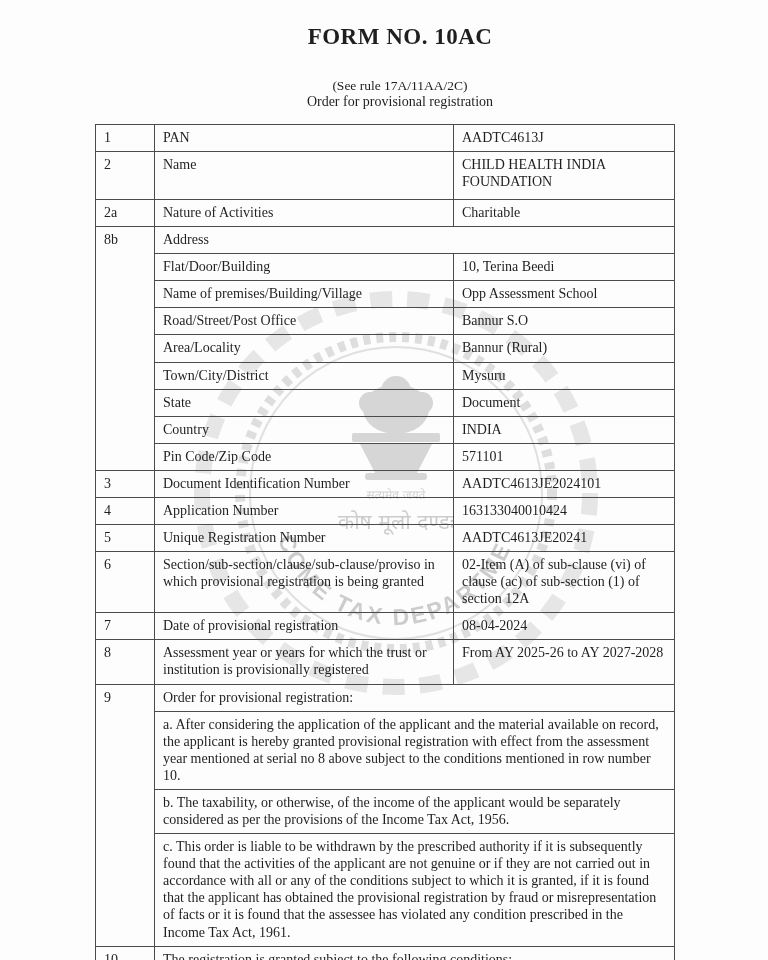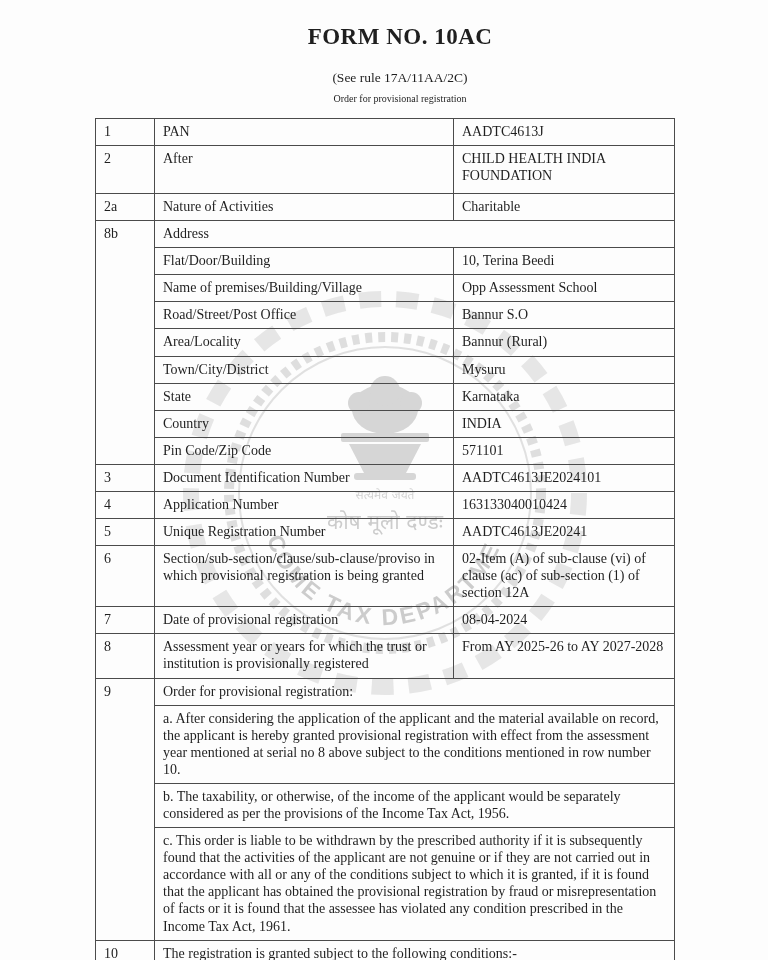--- a/index.html
+++ b/index.html
@@ -11,26 +11,26 @@
     overflow:hidden;
   }
   .page{position:relative;width:768px;height:960px;}
 
   
   .hdr{position:relative;z-index:2;text-align:center;padding-left:32px;}
   .hdr h1{
     margin:0;padding-top:24px;
     font-size:23px;font-weight:bold;letter-spacing:.5px;
   }
-  .hdr .rule-ref{margin-top:20px;font-size:13.5px;}
-  .hdr .subtitle{margin-top:7px;font-size:10px;}
+  .hdr .rule-ref{margin-top:28px;font-size:13.5px;}
+  .hdr .subtitle{font-size:14px;}
 
   
   .watermark{
-    position:absolute;left:175px;top:283px;width:420px;height:420px;
+    position:absolute;left:186px;top:283px;width:420px;height:420px;
     z-index:1;pointer-events:none;
   }
   .watermark svg{width:100%;height:100%;}
   .wm-devanagari{font-family:"DejaVu Sans",sans-serif;}
   .wm-ring-text{font-family:"Liberation Sans","DejaVu Sans",sans-serif;font-weight:bold;letter-spacing:3px;}
 
   
   table.form{
     position:relative;z-index:2;
     margin:14px 0 0 95px;
@@ -93,21 +93,21 @@
         <col style="width:221px">
       </colgroup>
     <tbody>
       <tr>
         <td class="sn">1</td>
         <td>PAN</td>
         <td>AADTC4613J</td>
       </tr>
       <tr class="tall">
         <td class="sn">2</td>
-        <td>After</td>
+        <td>Name</td>
         <td>CHILD HEALTH INDIA FOUNDATION</td>
       </tr>
       <tr>
         <td class="sn">2a</td>
         <td>Nature of Activities</td>
         <td>Charitable</td>
       </tr>
       <tr>
         <td class="sn" rowspan="9">8b</td>
         <td colspan="2">Address</td>
@@ -127,21 +127,21 @@
       <tr>
         <td>Area/Locality</td>
         <td>Bannur (Rural)</td>
       </tr>
       <tr>
         <td>Town/City/District</td>
         <td>Mysuru</td>
       </tr>
       <tr>
         <td>State</td>
-        <td>Karnataka</td>
+        <td>Document</td>
       </tr>
       <tr>
         <td>Country</td>
         <td>INDIA</td>
       </tr>
       <tr>
         <td>Pin Code/Zip Code</td>
         <td>571101</td>
       </tr>
       <tr>

